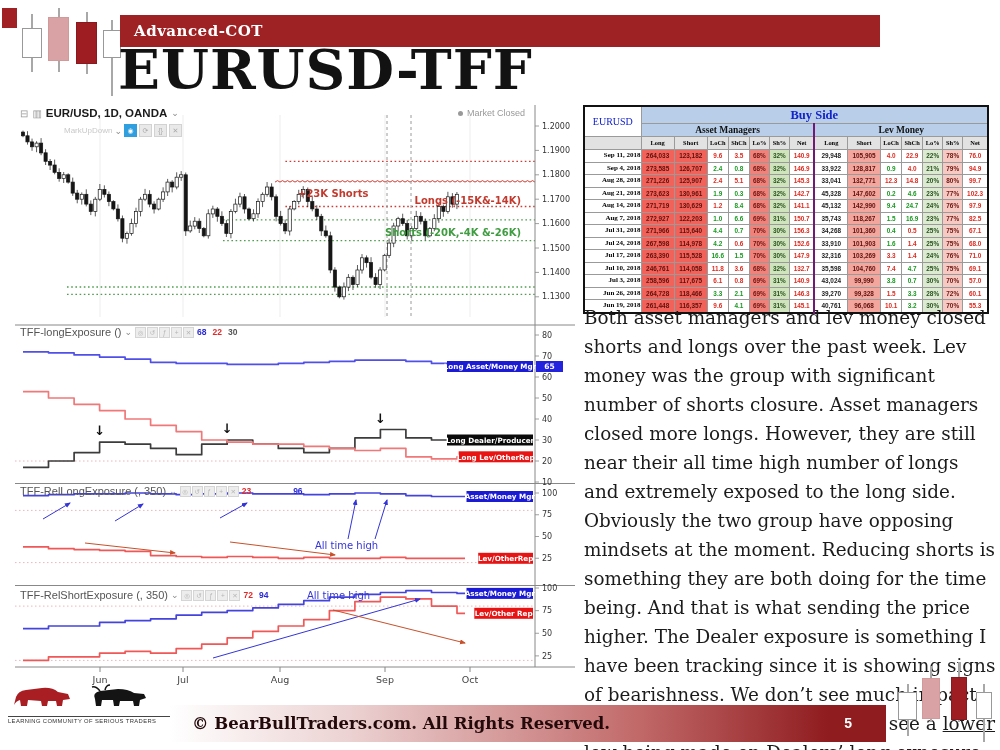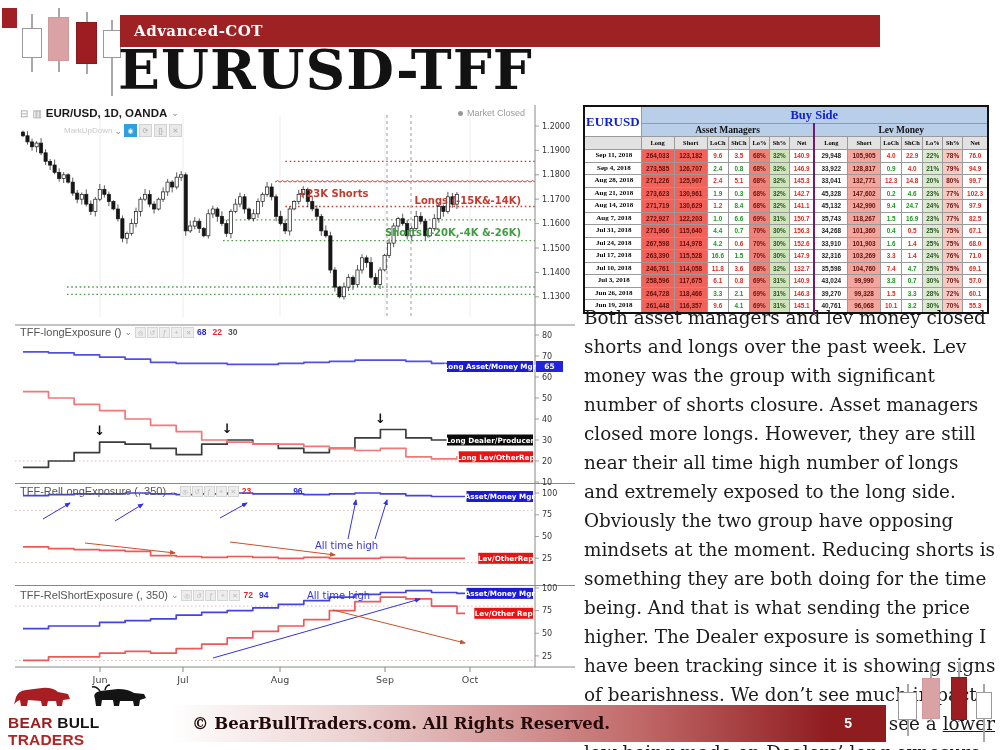--- a/index.html
+++ b/index.html
@@ -38,28 +38,28 @@
   .icostrip{display:inline-flex;gap:1px;}
   .icobox{display:inline-block;width:9px;height:9px;background:#ededed;border:1px solid #d5d5d5;
           color:#b5b5b5;font-size:6.5px;line-height:9px;text-align:center;}
   .vals{display:inline-flex;gap:6px;font-size:8.5px;font-weight:bold;}
 
   
   #cot-table{position:absolute;left:583px;top:105px;width:406px;border-collapse:collapse;
              table-layout:fixed;border:2px solid #111;background:#fff;}
   #cot-table td{border:1px solid #9a9a9a;text-align:center;padding:0;font-size:6.4px;
                 line-height:11.5px;height:11.5px;white-space:nowrap;overflow:hidden;}
-  #cot-table .corner{font-family:"Liberation Serif",serif;font-weight:bold;font-size:13px;color:#1222cc;}
+  #cot-table .corner{font-family:"Liberation Serif",serif;font-weight:normal;font-size:10px;color:#1222cc;}
   #cot-table .buyside{background:#b9cfe9;font-family:"Liberation Serif",serif;font-weight:bold;
                       font-size:12.5px;color:#1222cc;height:16px;line-height:16px;}
   #cot-table .grp{background:#b9cfe9;font-family:"Liberation Serif",serif;font-weight:bold;
                   font-size:9.5px;color:#111;height:12px;line-height:12px;}
   #cot-table .colh{background:#e2e2e2;font-family:"Liberation Serif",serif;font-weight:bold;font-size:6.4px;height:12px;line-height:12px;}
   #cot-table .gdiv{border-left:2px solid #701a75;}
-  #cot-table .date{font-family:"Liberation Serif",serif;font-weight:bold;font-size:7px;text-align:center;padding-left:2px;}
+  #cot-table .date{font-family:"Liberation Serif",serif;font-weight:bold;font-size:7px;text-align:right;padding-left:2px;}
   .am-c-long,.am-c-short{background:#f1625a;color:#5e0f0a;font-weight:bold;}
   .am-c-lopct{background:#ef837b;color:#6e120c;font-weight:bold;}
   .am-c-shpct{background:#cfe3bd;color:#27521b;font-weight:bold;}
   .lm-c-long{color:#222;font-weight:bold;}
   .lm-c-short{background:#f3a69e;color:#5e0f0a;font-weight:bold;}
   .lm-c-lopct{background:#dcead2;color:#27521b;font-weight:bold;}
   .lm-c-shpct{background:#f6c9c3;color:#6e120c;font-weight:bold;}
   .am-c-net,.lm-c-net{color:#e02a1f;font-weight:bold;}
   .am-c-ch,.lm-c-ch{font-weight:bold;}
 
@@ -775,21 +775,20 @@
     </table>
 
   <p id="commentary"><span>Both asset managers and lev money closed shorts and longs over the past week. Lev money was the group with significant number of shorts closure. Asset managers closed more longs. However, they are still near their all time high number of longs and extremely exposed to the long side. Obviously the two group have opposing mindsets at the moment. Reducing shorts is something they are both doing for the time being. And that is what sending the price higher. The Dealer exposure is something I have been tracking since it is showing signs of bearishness. We don’t see much impact on Dealers exposure. We should see a </span><span class="ul">lower low</span><span> being made on Dealers’ long exposure to be convinced of bullishness (they always take the other side of trade).</span></p>
 
   <div class="logo">
     <svg width="150" height="26">
       <path fill="#a81e22" d="M6,21 L8,13 Q10,7 18,6 L34,4 Q44,3 50,8 L60,10 L62,15 L55,16 L54,22 L49,22 L48,17 L40,17 L39,22 L34,22 L33,17 L20,16 L19,22 L13,22 L12,16 Q8,17 6,21 Z"></path>
       <path fill="#141414" d="M87,15 Q84,9 92,7 L110,5 Q120,5 126,9 L136,10 L138,14 L132,16 L131,22 L126,22 L125,17 L112,17 L111,22 L106,22 L105,16 L94,16 L93,22 L88,22 L87,15 Z"></path>
       <path fill="none" stroke="#141414" stroke-width="1.5" d="M92,7 Q88,2 84,3 M97,6 Q98,1 102,1"></path>
     </svg>
-    <div class="logo-line"><span class="lw1">BEAR</span> <span class="lw2">BULL</span> <span class="lw3">TRADERS</span></div>
     <div class="tagline">LEARNING COMMUNITY OF SERIOUS TRADERS</div>
   </div>
   <div class="fbar">
     <span class="copy">© BearBullTraders.com. All Rights Reserved.</span>
     <span class="pagenum">5</span>
   </div>
 
   <div class="dcandle" style="left:898px;top:684px;width:19px;height:52px;">
     <div class="dwick"></div>
       <div class="dbody" style="top:8px;height:26px;"></div>

